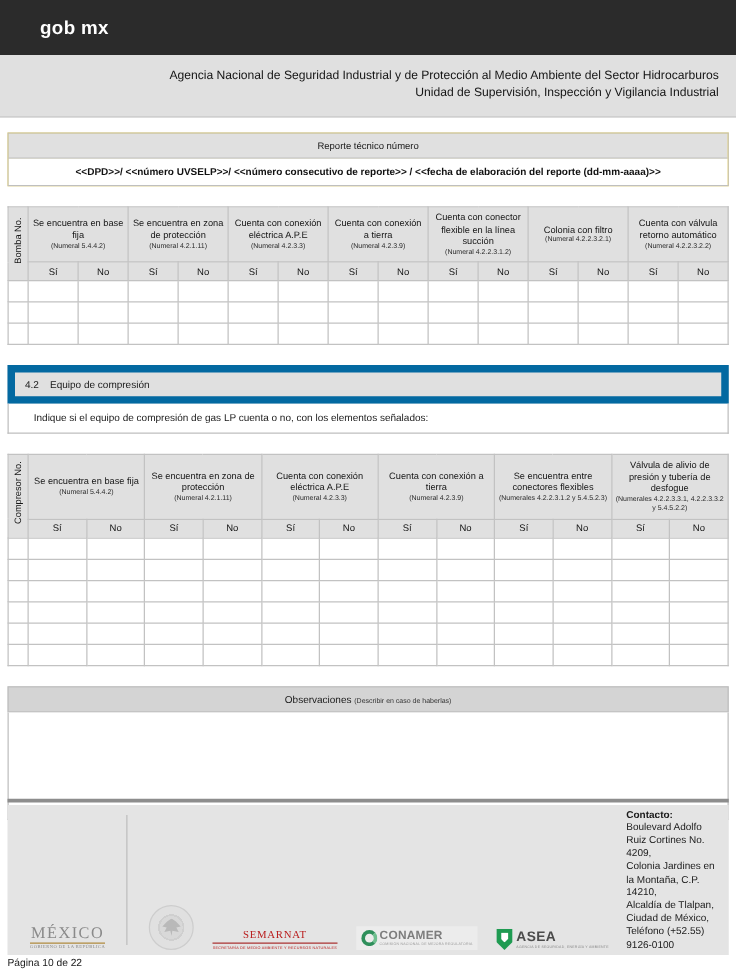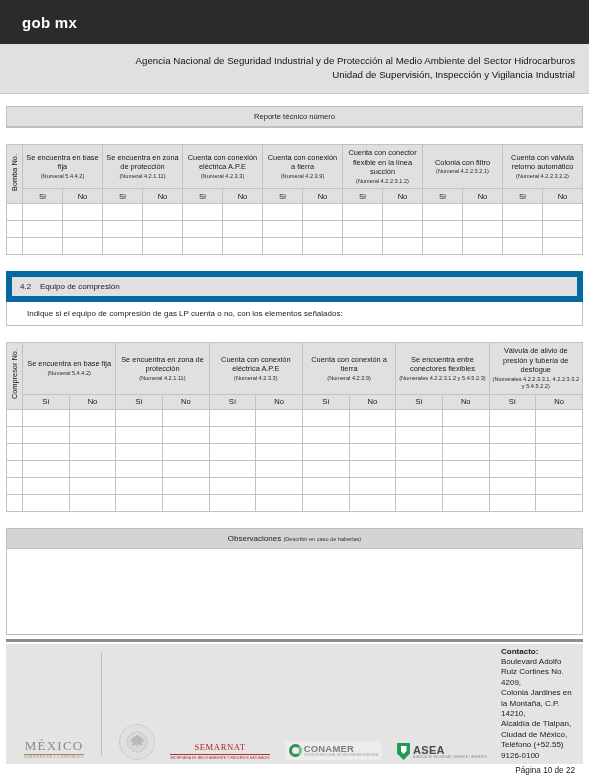--- a/index.html
+++ b/index.html
@@ -14,21 +14,21 @@
     overflow: hidden;
     position: relative;
   }
 
   
   .gob-bar {
     height: 44px;
     background: #2b2b2b;
     display: flex;
     align-items: center;
-    padding-left: 22px;
+    padding-left: 32px;
   }
   .gob-bar .logo {
     color: #ffffff;
     font-size: 15px;
     font-weight: bold;
     letter-spacing: .3px;
   }
 
   
   .agency-band {
@@ -277,21 +277,20 @@
 
   .contact {
     padding: 3px 4px 3px 8px;
     flex: 1 1 auto;
     font-size: 8px;
     line-height: 10.4px;
     color: #1a1a1a;
   }
   .contact .ttl { font-weight: bold; }
   .page-num {
-    text-align: right;
     font-size: 8.2px;
     padding: 2px 8px 0 0;
     color: #1a1a1a;
   }
 </style>
 </head>
 <body>
 
 <div class="gob-bar">
   <span class="logo">gob mx</span>
@@ -301,20 +300,21 @@
   <div>Agencia Nacional de Seguridad Industrial y de Protección al Medio Ambiente del Sector Hidrocarburos</div>
   <div>Unidad de Supervisión, Inspección y Vigilancia Industrial</div>
 </div>
 
 <div class="wrap">
 
   <div class="spacer12"></div>
 
   <div class="block first">
     <div class="band-head">Reporte técnico número</div>
+    <div class="band-body">&lt;&lt;DPD&gt;&gt;/ &lt;&lt;número UVSELP&gt;&gt;/ &lt;&lt;número consecutivo de reporte&gt;&gt; / &lt;&lt;fecha de elaboración del reporte (dd-mm-aaaa)&gt;&gt;</div>
   </div>
 
   <div class="spacer16"></div>
 
   <table class="grid">
     <thead>
       <tr>
         <th class="rowlabel" rowspan="2">
           <span>Bomba No.</span>
         </th>

